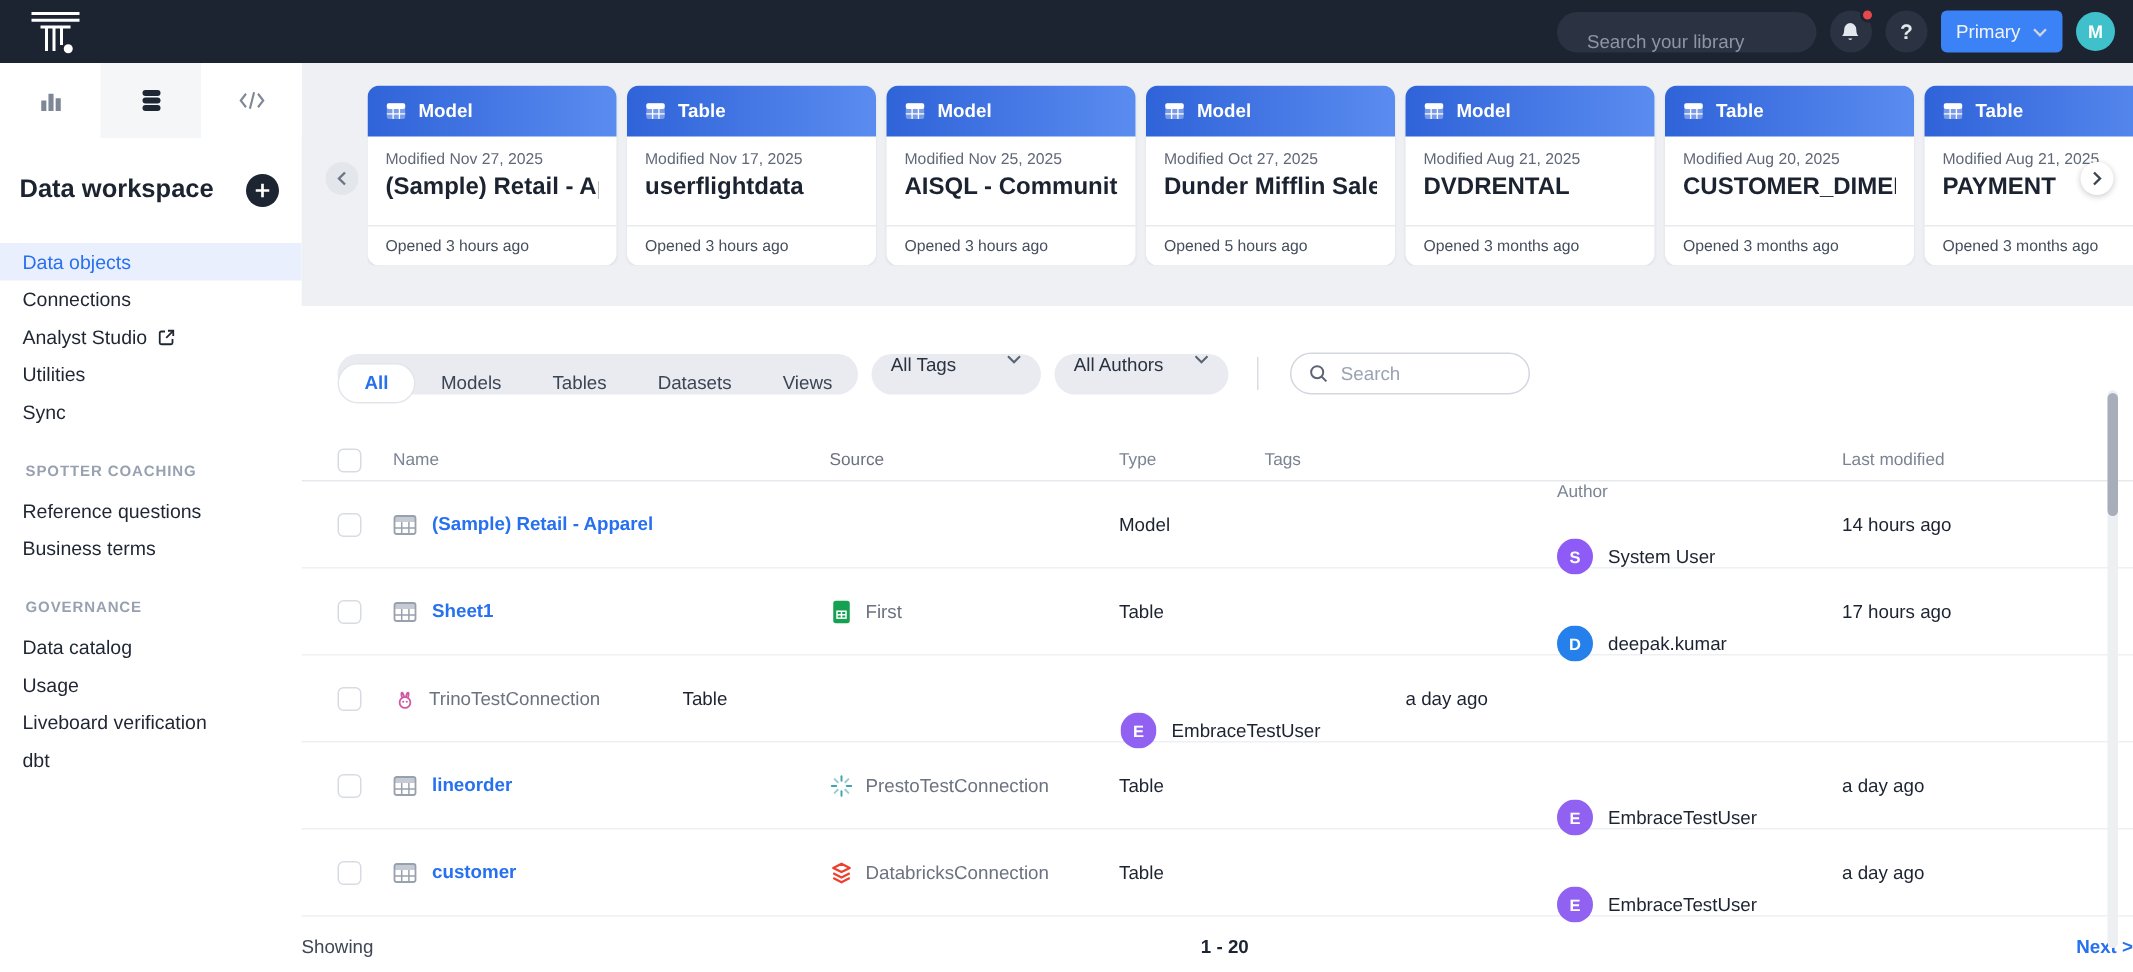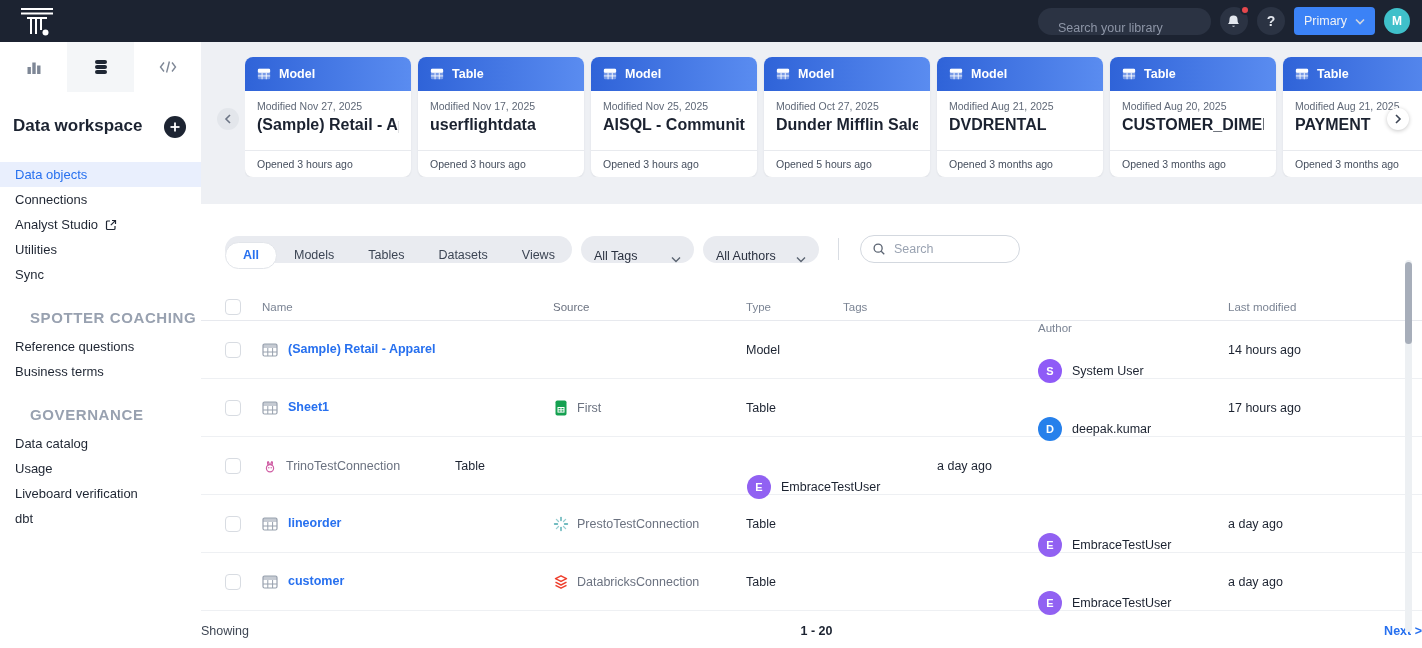--- a/index.html
+++ b/index.html
@@ -38,22 +38,22 @@
   .side-tab.active { background:#f4f6f8; }
   .side-head { display:flex; align-items:flex-start; justify-content:space-between;
     padding:24px 15px 10px 13px; }
   .side-title { font-size:17px; font-weight:600; color:#1c2331; }
   .plus-btn { width:22px; height:22px; border-radius:50%; background:#1d2432;
     border:none; display:flex; align-items:center; justify-content:center; cursor:pointer; }
   .nav { margin-top:14px; }
   .nav-item { height:25px; display:flex; align-items:center; gap:7px;
     padding-left:15px; font-size:13px; color:#1f2633; cursor:pointer;text-align:center; }
   .nav-item.active { background:#e9effd; color:#2770ef; }
-  .nav-section { margin-top:22px; margin-bottom:8px; padding-left:30px;
-    font-size:15px; letter-spacing:.6px; color:#98a1b0; font-weight:bold; }
+  .nav-section { margin-top:22px; margin-bottom:8px; padding-left:17px;
+    font-size:10px; letter-spacing:.6px; color:#98a1b0; font-weight:bold; }
 
   
   .main { position:absolute; top:34px; left:201px; width:1221px; height:550px; background:#fff; }
   .cards-strip { position:relative; height:170px; background:#eef0f4; padding-top:23px; overflow:hidden; }
   .cards-row { display:flex; gap:7px; margin-left:44px; width:1177px; overflow:hidden; }
   .card { width:166px; height:120px; background:#fff; border-radius:8px; flex:0 0 166px;
     box-shadow:0 1px 2px rgba(25,35,55,.08); display:flex; flex-direction:column; cursor:pointer; }
   .card-head { height:34px; border-radius:8px 8px 0 0;
     background:linear-gradient(90deg,#2f63d8,#5a8cf0);
     display:flex; align-items:center; gap:8px; padding:0 12px;
@@ -69,21 +69,21 @@
   .arrow-right { right:13px; background:#fff; box-shadow:0 1px 4px rgba(0,0,0,.22); }
 
   
   .filter-row { display:flex; align-items:center; margin:31px 0 0 24px; }
   .segmented { display:flex; align-items:center; height:27px; background:#e9ebf0;
     border-radius:14px; font-size:12.5px; color:#3c4554; }
   .seg { padding:0 17px; height:27px; display:flex; align-items:center; cursor:pointer;
     border-radius:14px; background:transparent; border:none; font:inherit; color:inherit;margin-top:12px; }
   .seg.active { background:#fff; color:#2770ef; border:1px solid #e2e5ea; font-weight:600; }
   .dropdown { height:27px; background:#e9ebf0; border-radius:14px; display:flex;
-    align-items:flex-end; justify-content:space-between; padding:0 13px; font-size:12.5px;
+    align-items:flex-start; justify-content:space-between; padding:0 13px; font-size:12.5px;
     color:#2a3140; cursor:pointer; margin-left:9px; }
   .dd-tags { width:113px; } .dd-authors { width:116px; }
   .vdiv { width:1px; height:22px; background:#d9dde3; margin:0 21px 0 19px; }
   .list-search { width:160px; height:28px; border:1px solid #d3d8df; border-radius:15px;
     display:flex; align-items:center; gap:8px; padding:0 11px; background:#fff; }
   .list-search input { flex:1; border:none; outline:none; font-size:12.5px;
     font-family:inherit; color:#1c2331; background:transparent; width:100px; }
   .list-search input::placeholder { color:#9aa3b2; }
 
   

